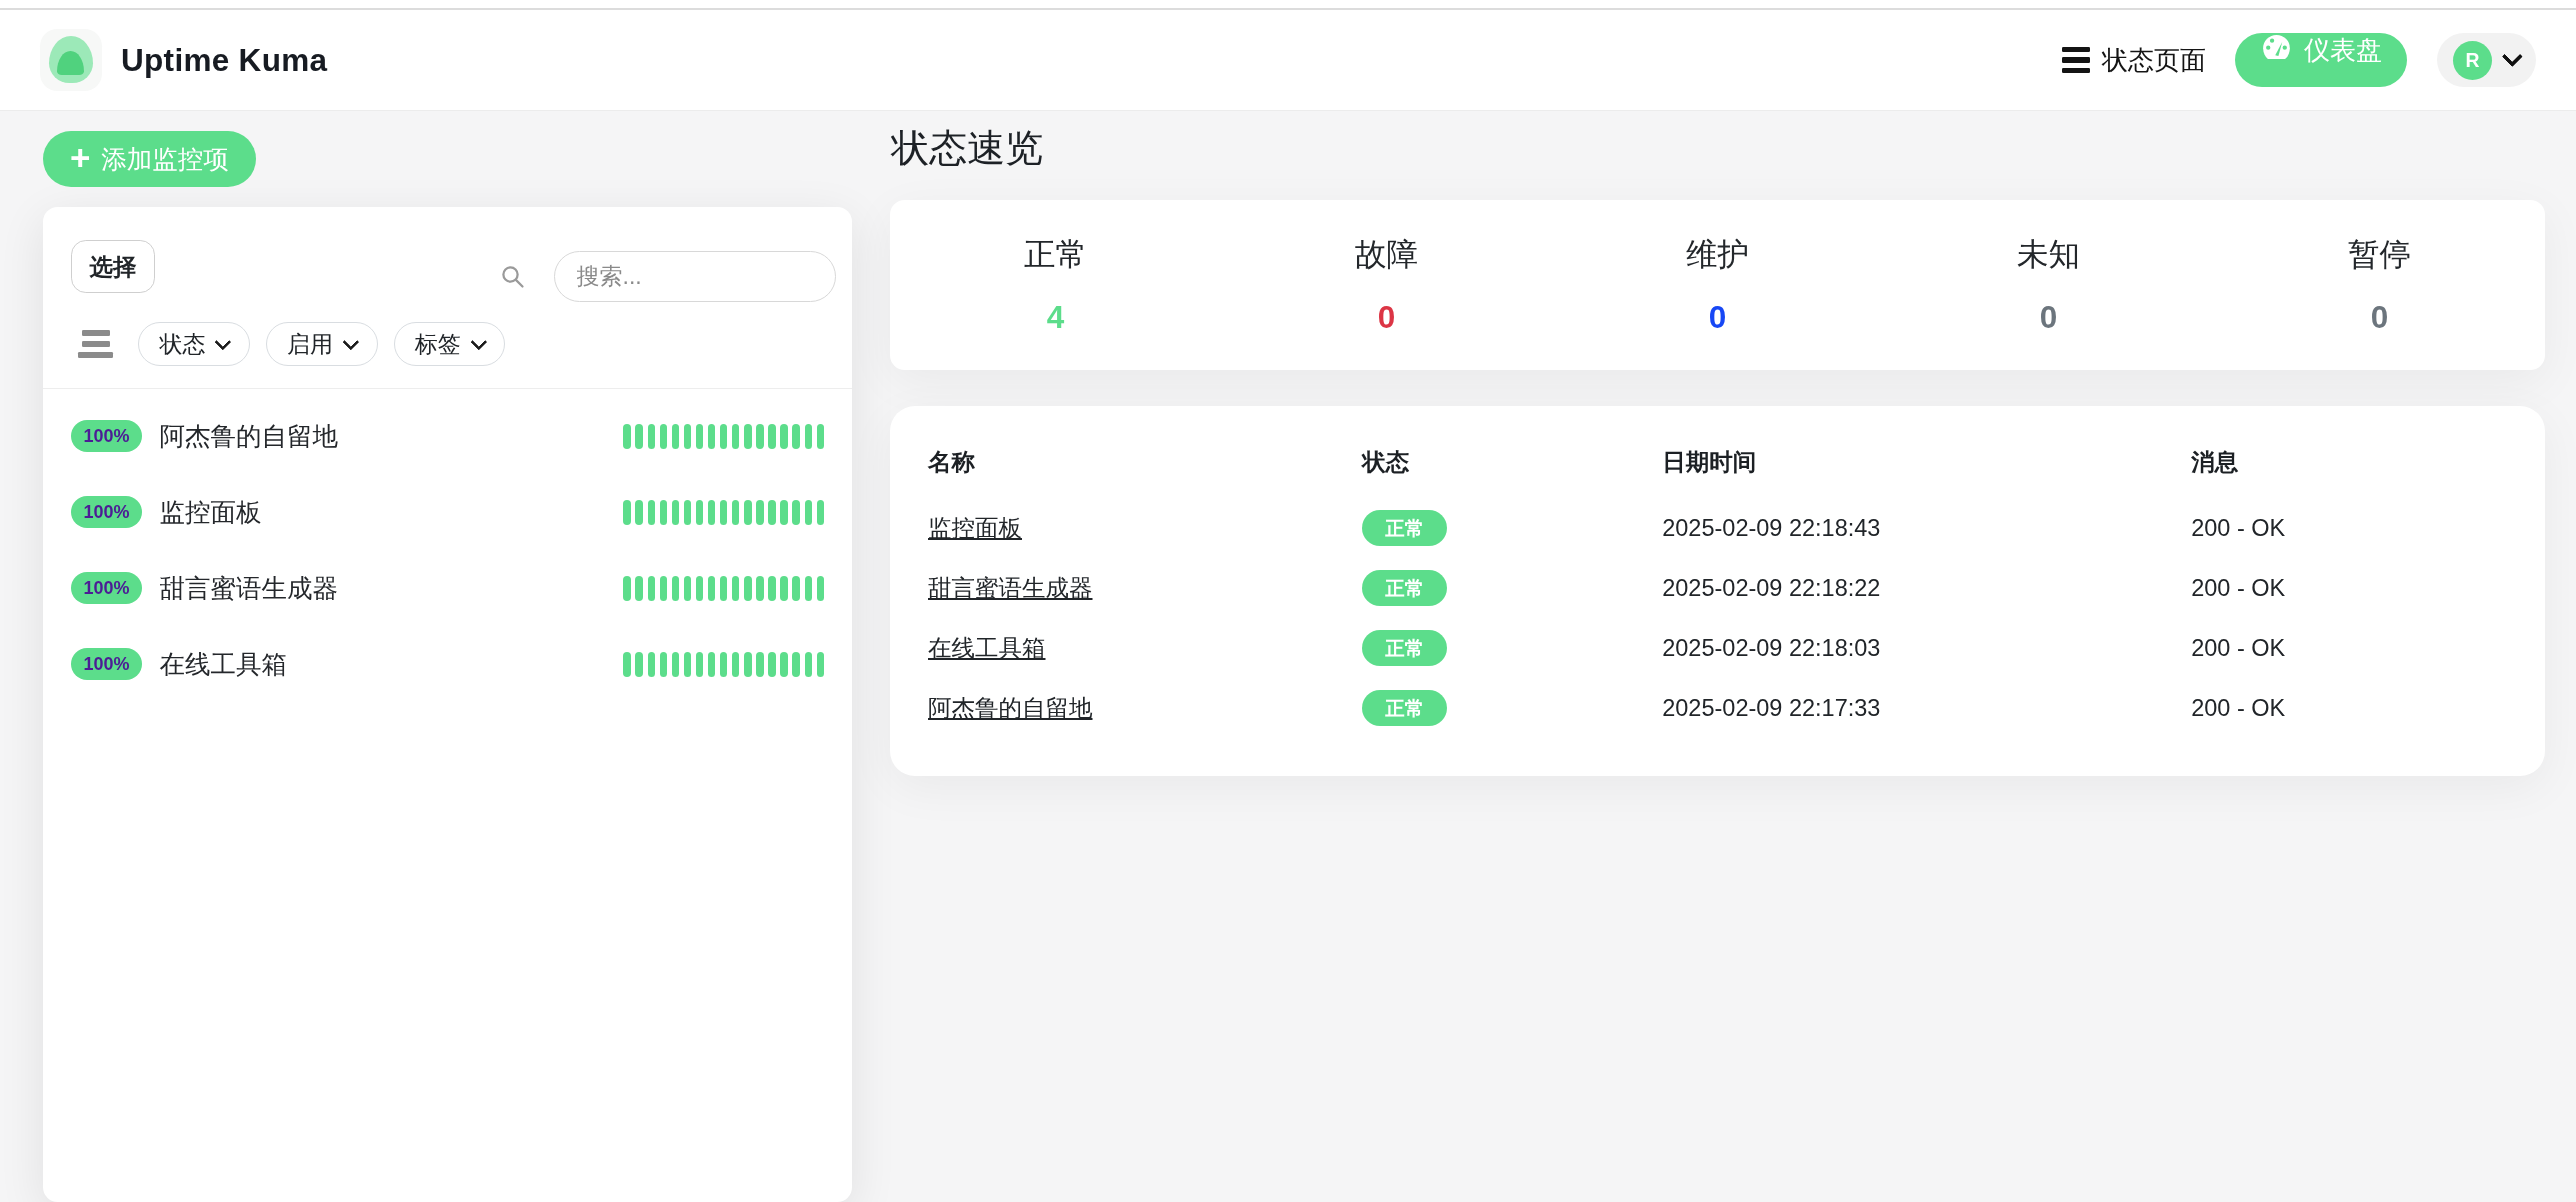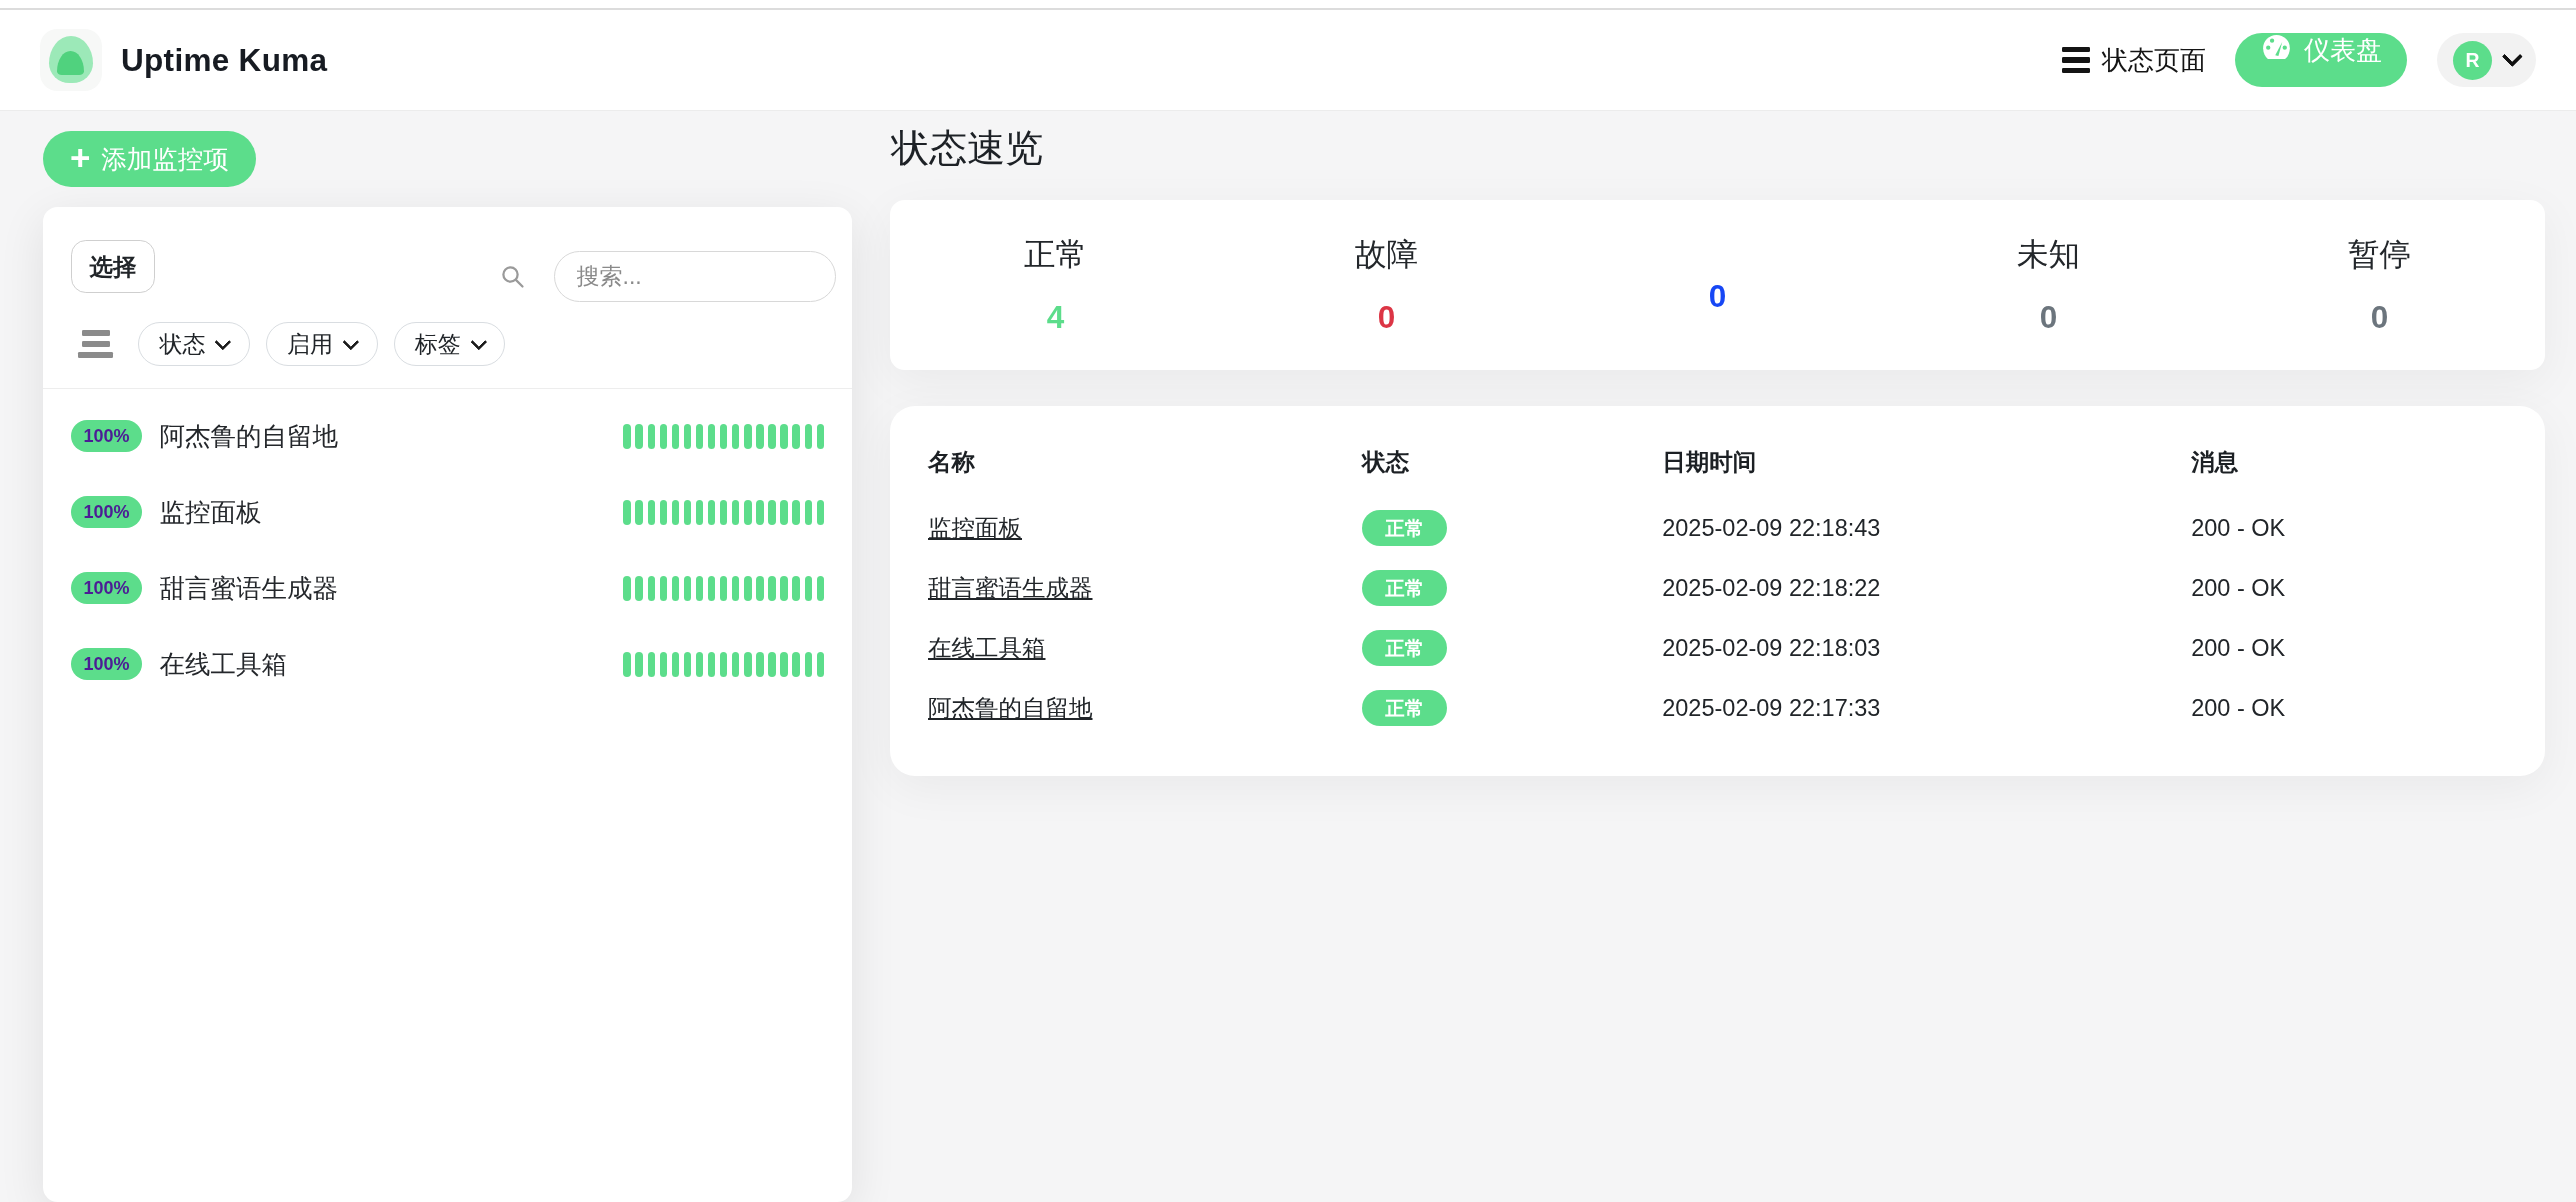--- a/index.html
+++ b/index.html
@@ -269,20 +269,21 @@
     <section class="stats-card" id="stats-row">
         <div class="stat">
           <div class="stat-label">正常</div>
           <div class="stat-value" style="color: rgb(92, 221, 139);">4</div>
         </div>
         <div class="stat">
           <div class="stat-label">故障</div>
           <div class="stat-value" style="color: rgb(220, 53, 69);">0</div>
         </div>
         <div class="stat">
+          <div class="stat-label">维护</div>
           <div class="stat-value" style="color: rgb(23, 71, 245);">0</div>
         </div>
         <div class="stat">
           <div class="stat-label">未知</div>
           <div class="stat-value" style="color: rgb(108, 117, 125);">0</div>
         </div>
         <div class="stat">
           <div class="stat-label">暂停</div>
           <div class="stat-value" style="color: rgb(108, 117, 125);">0</div>
         </div>

